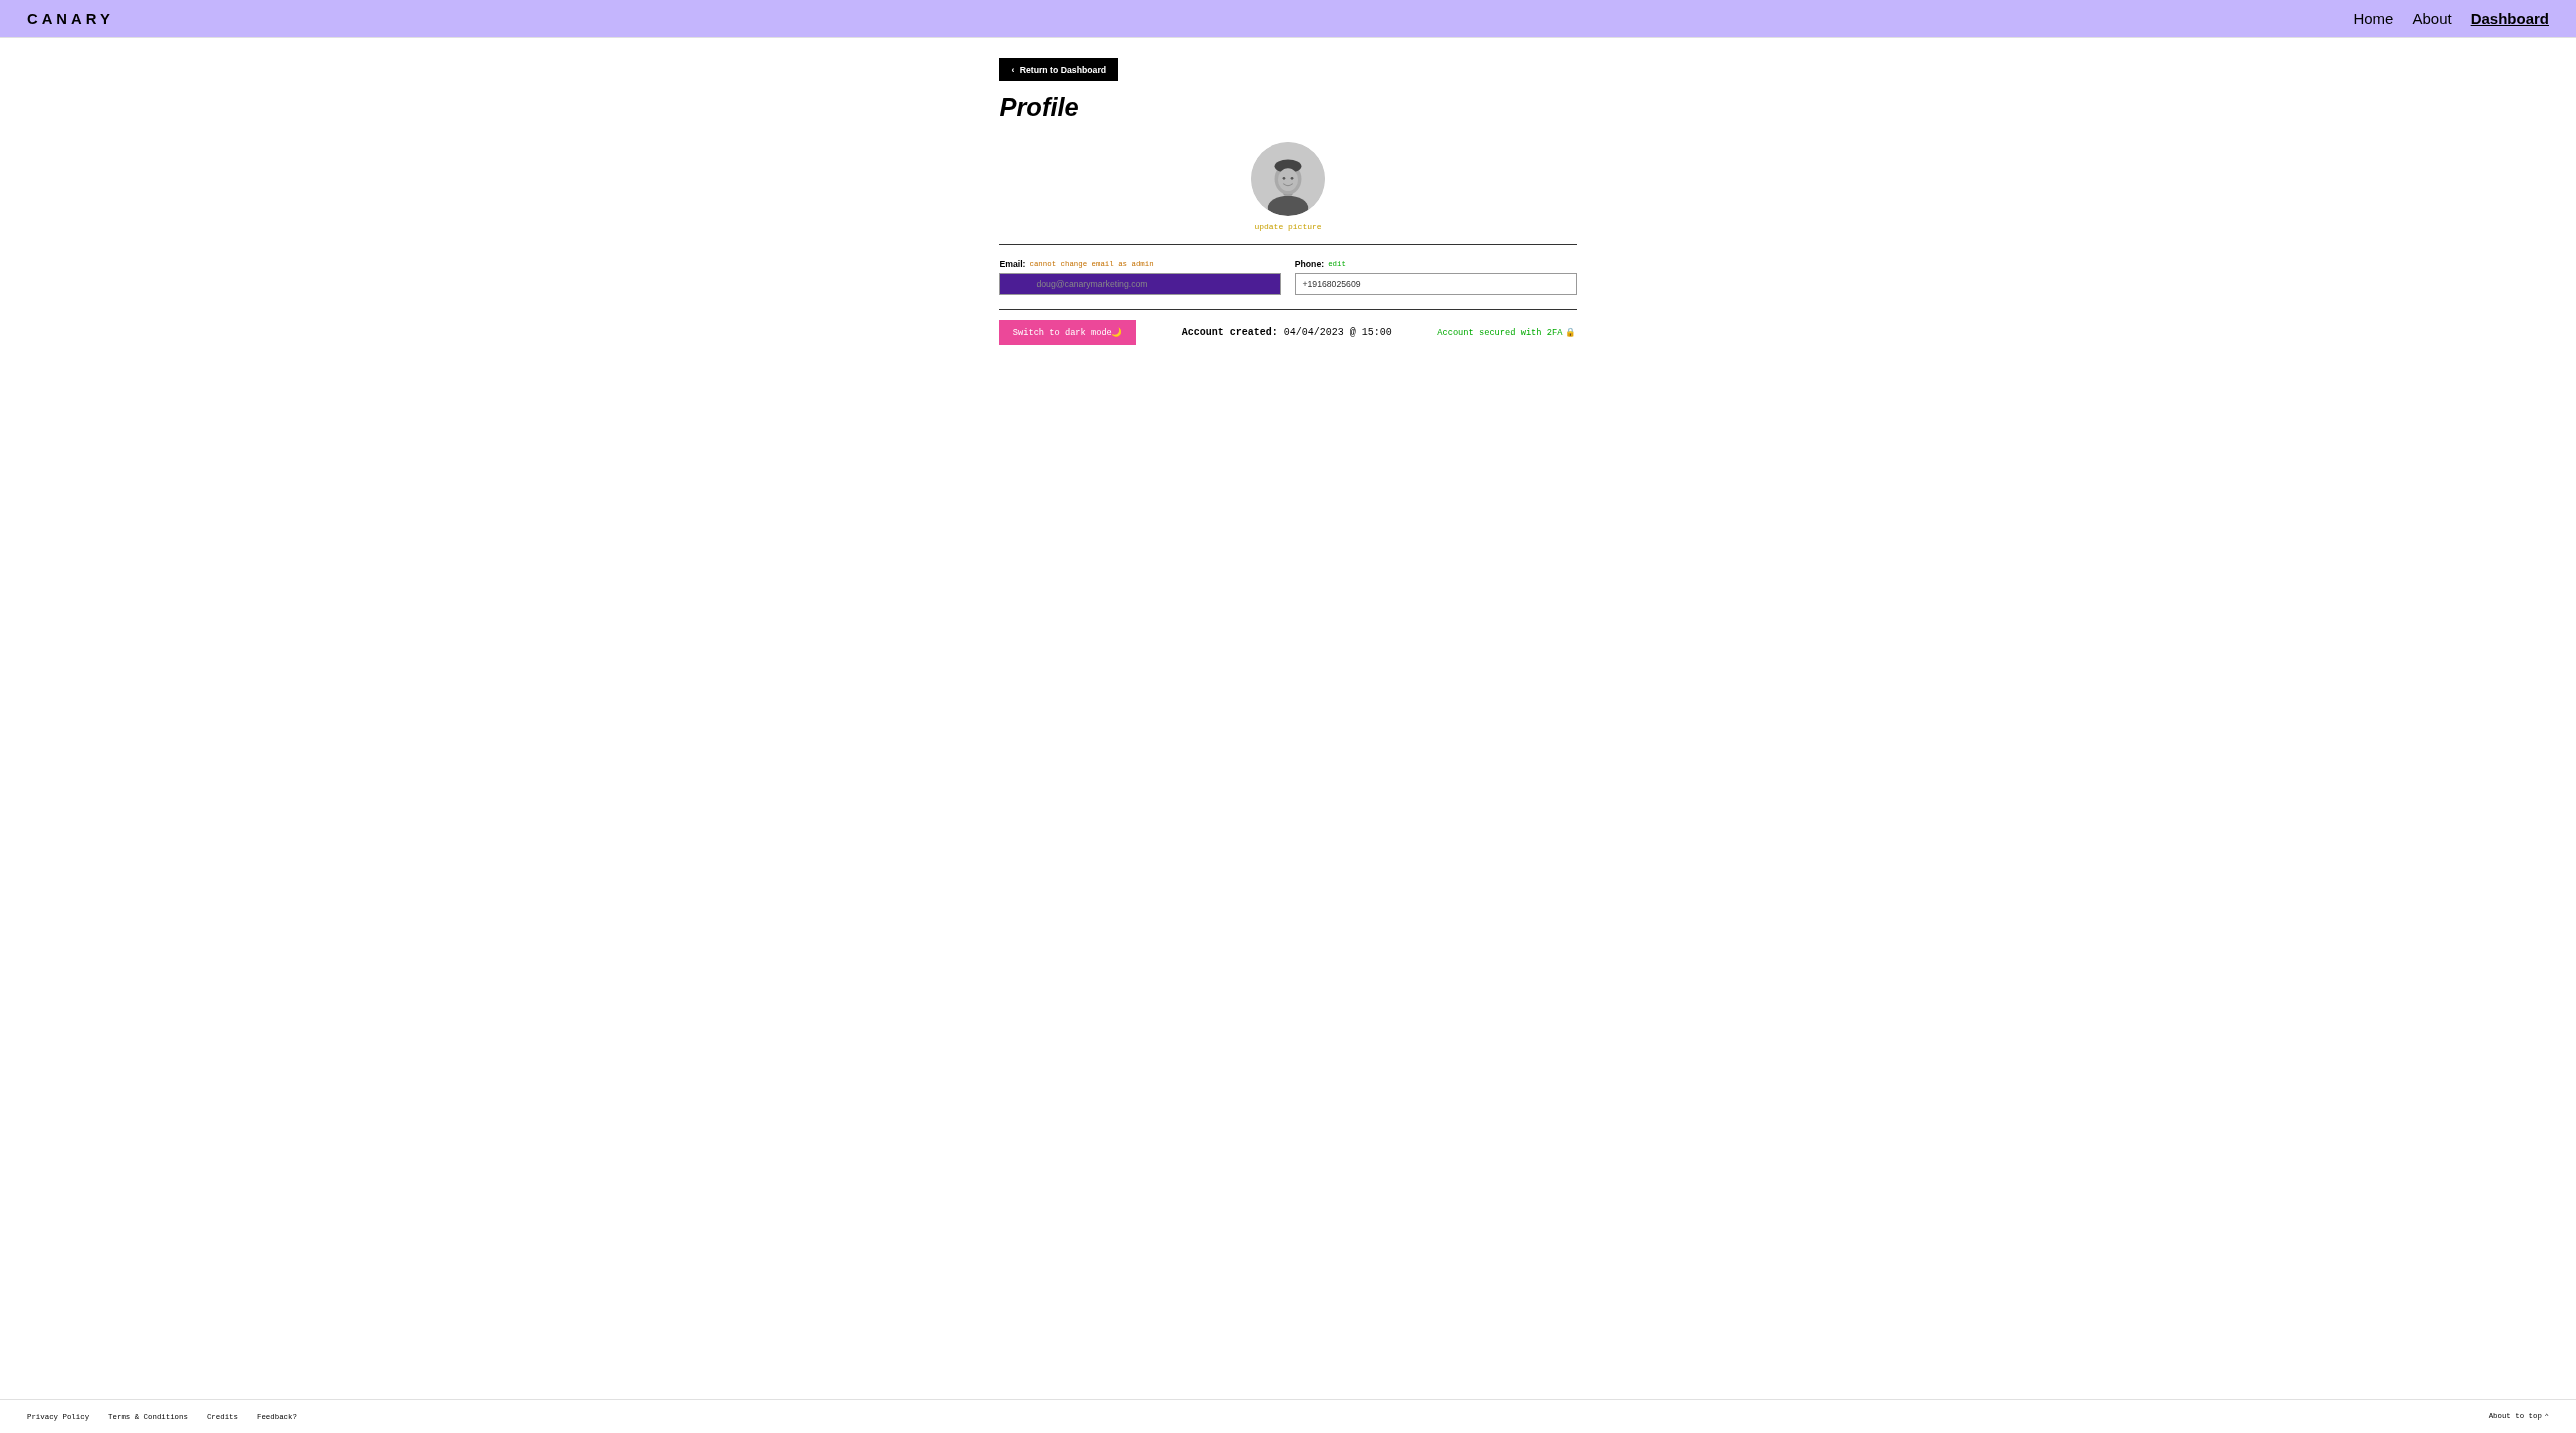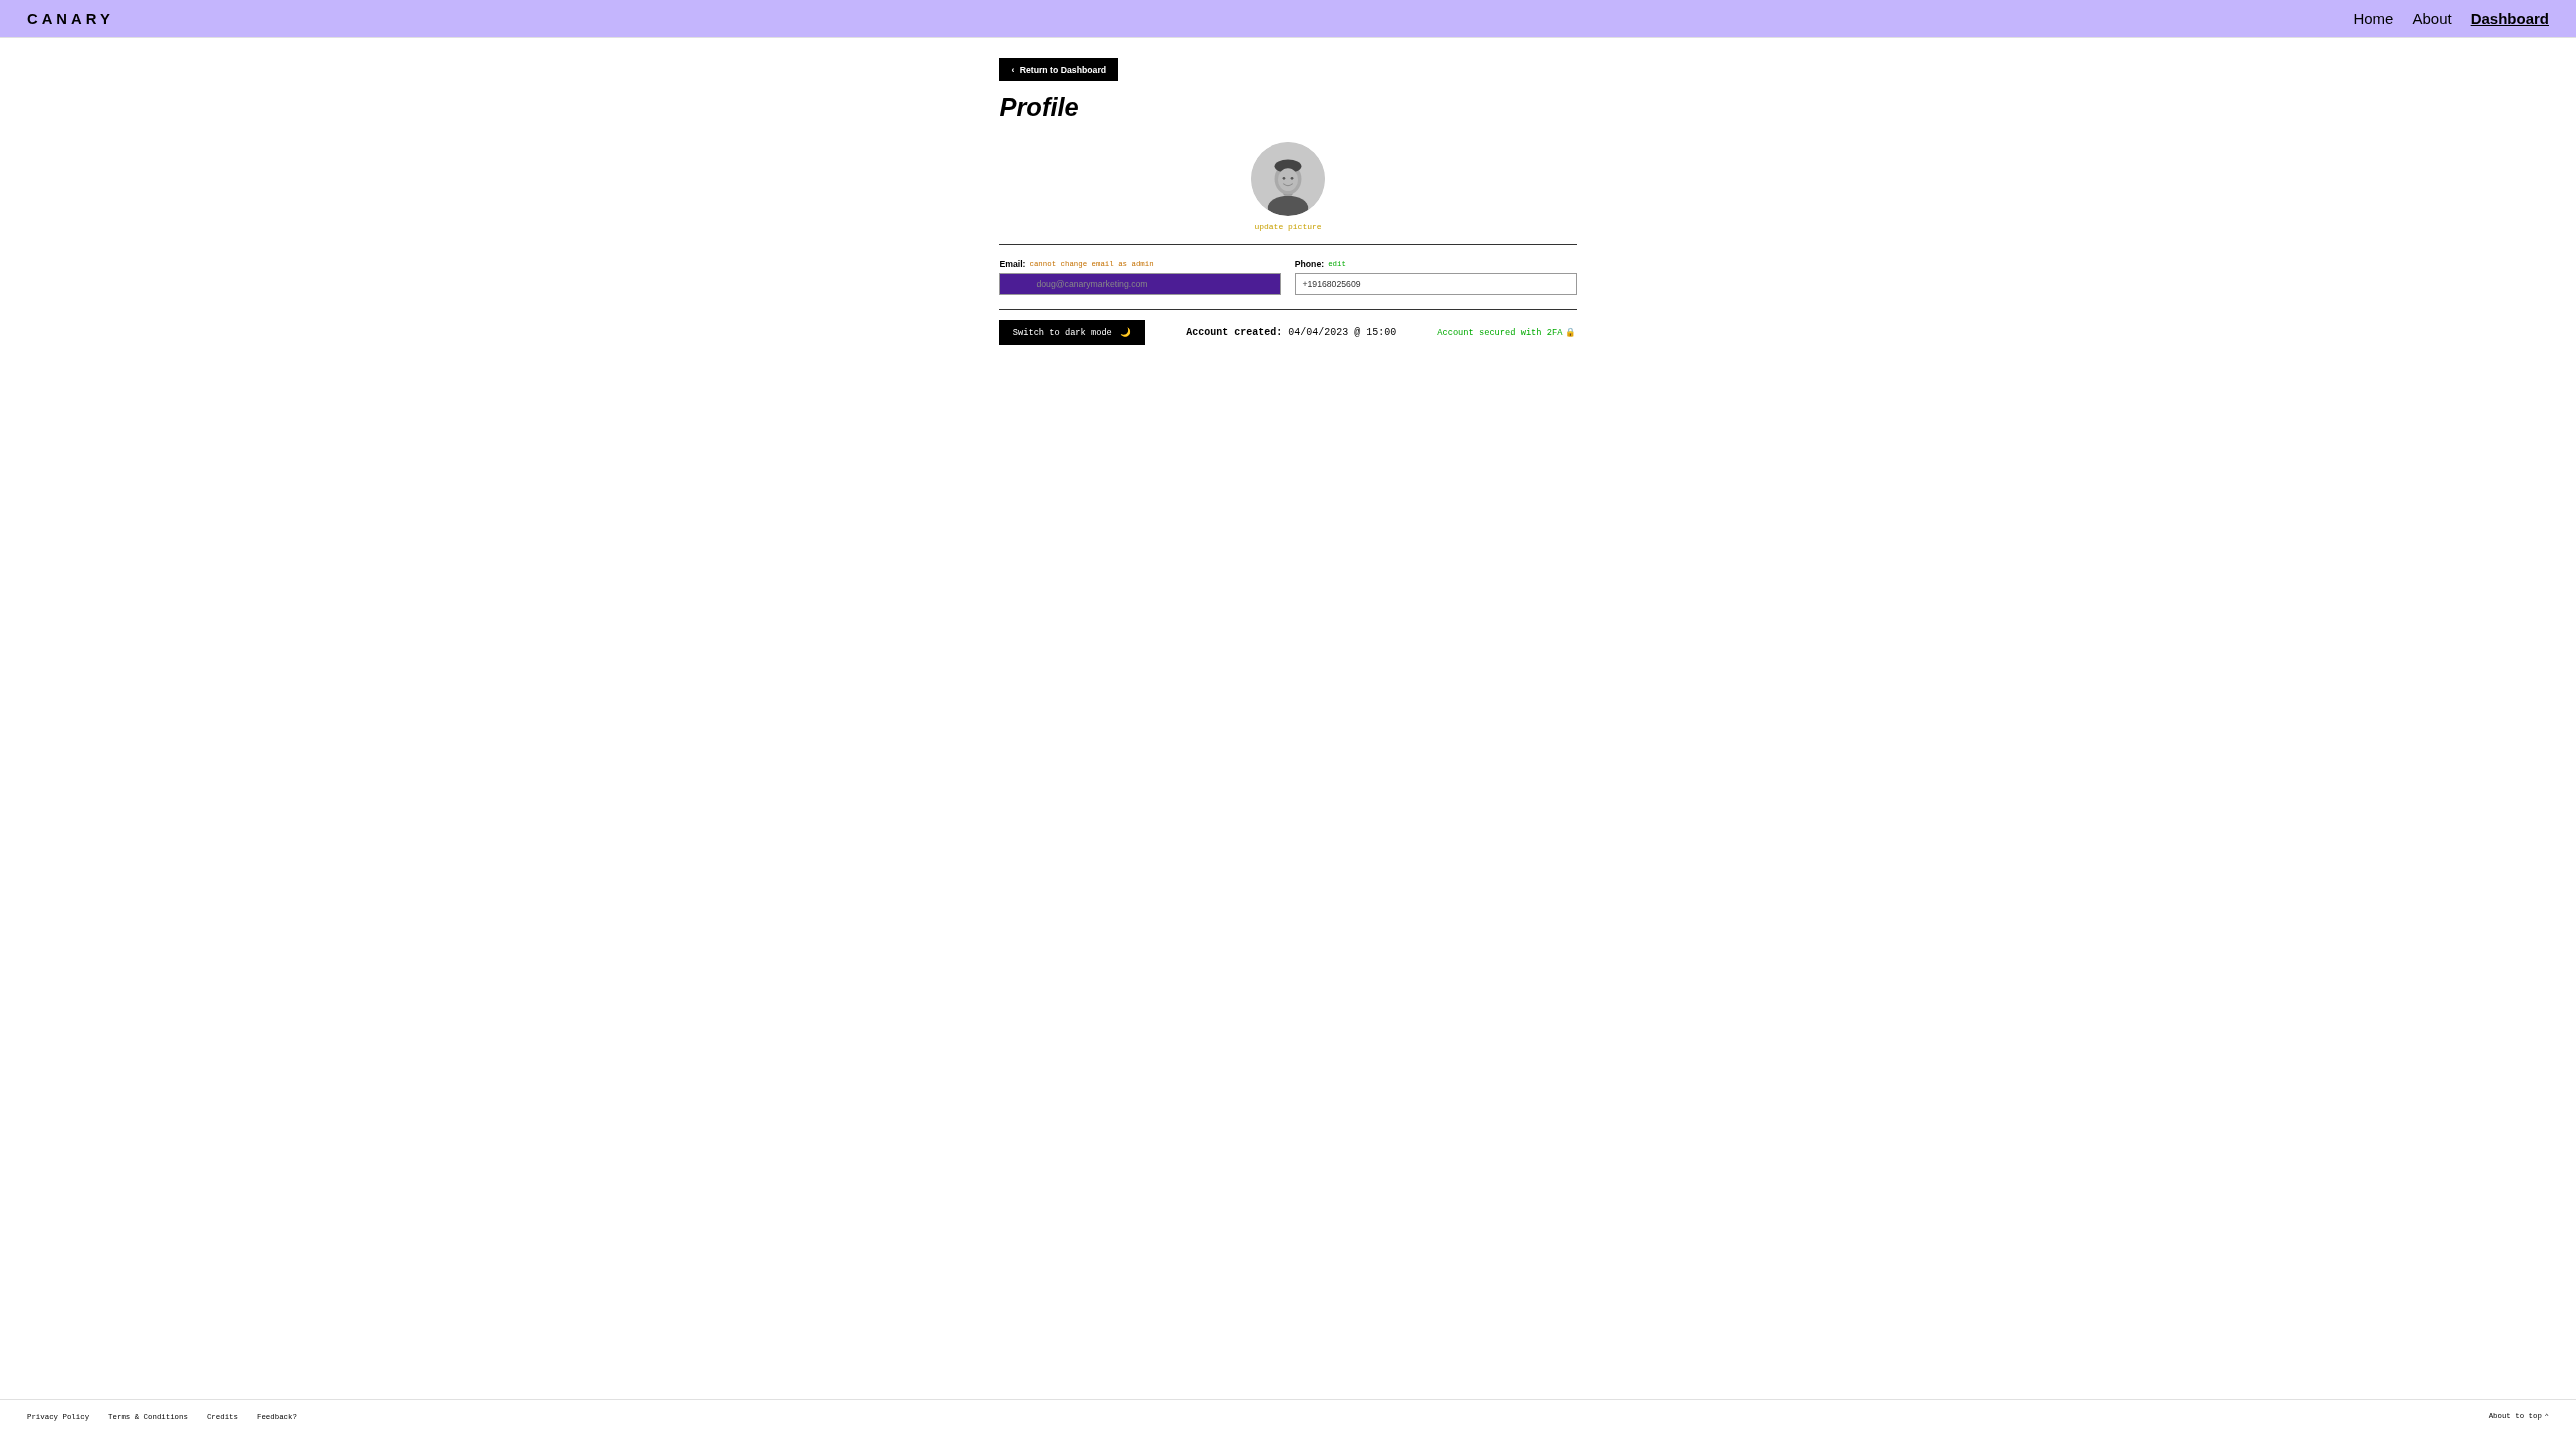--- a/index.html
+++ b/index.html
@@ -195,30 +195,30 @@
     
     .bottom-row {
       display: flex;
       align-items: center;
       justify-content: space-between;
       flex-wrap: wrap;
       gap: 6.7px;
     }
 
     .dark-mode-btn {
-      background: #000000;
+      background: #ec4899;
       color: #fff;
       border: none;
       padding: 6.7px 13.4px;
       font-family: 'Courier New', monospace;
       font-size: 8.7px;
       cursor: pointer;
       display: flex;
       align-items: center;
-      gap: 9px;
+      gap: 0;
     }
 
     .account-created {
       font-family: 'Courier New', monospace;
       font-size: 10px;
       color: #000;
     }
 
     .account-created span.label {
       font-weight: 700;

